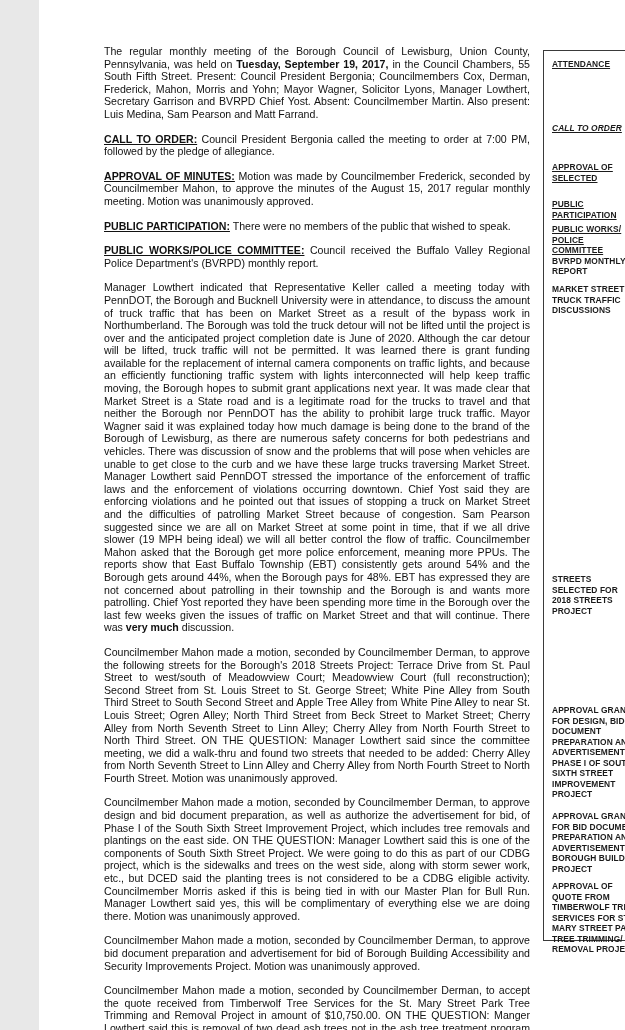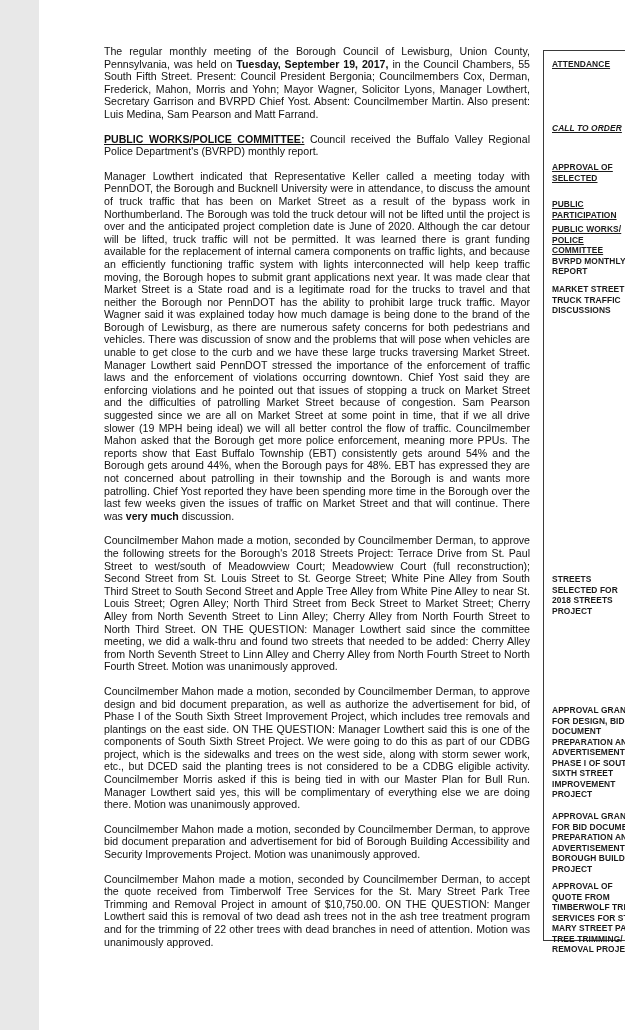--- a/index.html
+++ b/index.html
@@ -58,20 +58,23 @@
   .note-8  { top: 654px; }
   .note-9  { top: 760px; }
   .note-10 { top: 830px; }
 </style>
 </head>
 <body>
 
 <div class="page">
   <div class="main-col">
       <p class="para"><span>The regular monthly meeting of the Borough Council of Lewisburg, Union County, Pennsylvania, was held on </span><span class="b">Tuesday, September 19, 2017,</span><span> in the Council Chambers, 55 South Fifth Street. Present: Council President Bergonia; Councilmembers Cox, Derman, Frederick, Mahon, Morris and Yohn; Mayor Wagner, Solicitor Lyons, Manager Lowthert, Secretary Garrison and BVRPD Chief Yost. Absent: Councilmember Martin. Also present: Luis Medina, Sam Pearson and Matt Farrand.</span></p>
+      <p class="para"><span class="b u">CALL TO ORDER:</span><span> Council President Bergonia called the meeting to order at 7:00 PM, followed by the pledge of allegiance.</span></p>
+      <p class="para"><span class="b u">APPROVAL OF MINUTES:</span><span> Motion was made by Councilmember Frederick, seconded by Councilmember Mahon, to approve the minutes of the August 15, 2017 regular monthly meeting. Motion was unanimously approved.</span></p>
+      <p class="para"><span class="b u">PUBLIC PARTICIPATION:</span><span> There were no members of the public that wished to speak.</span></p>
       <p class="para"><span class="b u">PUBLIC WORKS/POLICE COMMITTEE:</span><span> Council received the Buffalo Valley Regional Police Department's (BVRPD) monthly report.</span></p>
       <p class="para"><span>Manager Lowthert indicated that Representative Keller called a meeting today with PennDOT, the Borough and Bucknell University were in attendance, to discuss the amount of truck traffic that has been on Market Street as a result of the bypass work in Northumberland. The Borough was told the truck detour will not be lifted until the project is over and the anticipated project completion date is June of 2020. Although the car detour will be lifted, truck traffic will not be permitted. It was learned there is grant funding available for the replacement of internal camera components on traffic lights, and because an efficiently functioning traffic system with lights interconnected will help keep traffic moving, the Borough hopes to submit grant applications next year. It was made clear that Market Street is a State road and is a legitimate road for the trucks to travel and that neither the Borough nor PennDOT has the ability to prohibit large truck traffic.  Mayor Wagner said it was explained today how much damage is being done to the brand of the Borough of Lewisburg, as there are numerous safety concerns for both pedestrians and vehicles. There was discussion of snow and the problems that will pose when vehicles are unable to get close to the curb and we have these large trucks traversing Market Street. Manager Lowthert said PennDOT stressed the importance of the enforcement of traffic laws and the enforcement of violations occurring downtown. Chief Yost said they are enforcing violations and he pointed out that issues of stopping a truck on Market Street and the difficulties of patrolling Market Street because of congestion. Sam Pearson suggested since we are all on Market Street at some point in time, that if we all drive slower (19 MPH being ideal) we will all better control the flow of traffic. Councilmember Mahon asked that the Borough get more police enforcement, meaning more PPUs. The reports show that East Buffalo Township (EBT) consistently gets around 54% and the Borough gets around 44%, when the Borough pays for 48%. EBT has expressed they are not concerned about patrolling in their township and the Borough is and wants more patrolling. Chief Yost reported they have been spending more time in the Borough over the last few weeks given the issues of traffic on Market Street and that will continue. There was </span><span class="b">very much</span><span> discussion.</span></p>
       <p class="para"><span>Councilmember Mahon made a motion, seconded by Councilmember Derman, to approve the following streets for the Borough's 2018 Streets Project: Terrace Drive from St. Paul Street to west/south of Meadowview Court; Meadowview Court (full reconstruction); Second Street from St. Louis Street to St. George Street; White Pine Alley from South Third Street to South Second Street and Apple Tree Alley from White Pine Alley to near St. Louis Street; Ogren Alley; North Third Street from Beck Street to Market Street; Cherry Alley from North Seventh Street to Linn Alley; Cherry Alley from North Fourth Street to North Third Street. ON THE QUESTION: Manager Lowthert said since the committee meeting, we did a walk-thru and found two streets that needed to be added: Cherry Alley from North Seventh Street to Linn Alley and Cherry Alley from North Fourth Street to North Fourth Street. Motion was unanimously approved.</span></p>
       <p class="para"><span>Councilmember Mahon made a motion, seconded by Councilmember Derman, to approve design and bid document preparation, as well as authorize the advertisement for bid, of Phase I of the South Sixth Street Improvement Project, which includes tree removals and plantings on the east side. ON THE QUESTION: Manager Lowthert said this is one of the components of South Sixth Street Project. We were going to do this as part of our CDBG project, which is the sidewalks and trees on the west side, along with storm sewer work, etc., but DCED said the planting trees is not considered to be a CDBG eligible activity. Councilmember Morris asked if this is being tied in with our Master Plan for Bull Run.  Manager Lowthert said yes, this will be complimentary of everything else we are doing there. Motion was unanimously approved.</span></p>
       <p class="para"><span>Councilmember Mahon made a motion, seconded by Councilmember Derman, to approve bid document preparation and advertisement for bid of Borough Building Accessibility and Security Improvements Project. Motion was unanimously approved.</span></p>
       <p class="para"><span>Councilmember Mahon made a motion, seconded by Councilmember Derman, to accept the quote received from Timberwolf Tree Services for the St. Mary Street Park Tree Trimming and Removal Project in amount of $10,750.00. ON THE QUESTION: Manger Lowthert said this is removal of two dead ash trees not in the ash tree treatment program and for the trimming of 22 other trees with dead branches in need of attention.  Motion was unanimously approved.</span></p>
     </div>
   <div class="sidebar-box">
     <div>
         <div class="note note-1">

